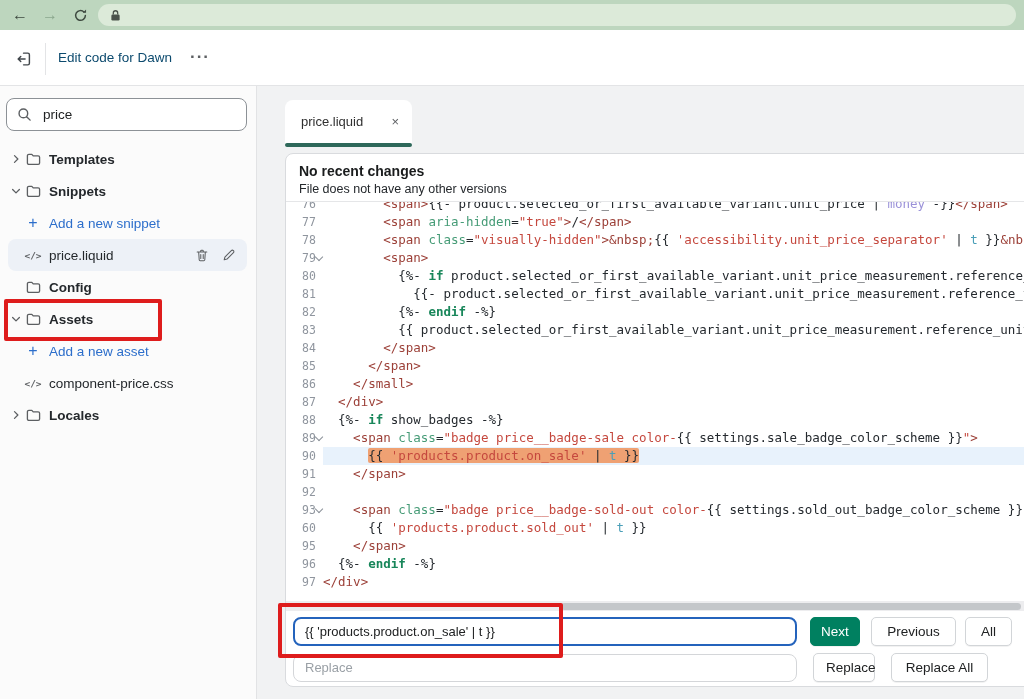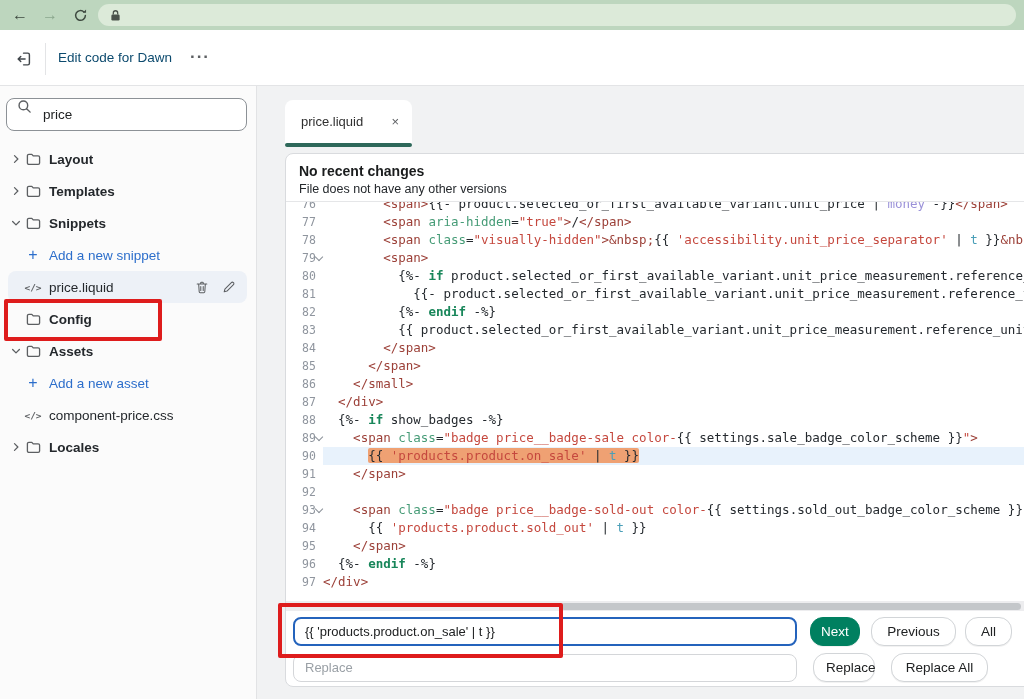--- a/index.html
+++ b/index.html
@@ -25,21 +25,21 @@
   .hdr-divider{position:absolute;left:45px;top:13px;height:32px;width:1px;background:#e3e4e6;}
   .hdr-title{position:absolute;left:58px;top:0;height:55px;display:flex;align-items:center;
              font-size:13.5px;font-weight:500;color:#0c4a6e;}
   .hdr-dots{position:absolute;left:184px;top:14px;width:26px;height:26px;border:none;background:none;
             font-size:17px;font-weight:bold;color:#5c5f62;letter-spacing:1px;cursor:pointer;}
 
   
   .sidebar{position:absolute;top:86px;left:0;width:257px;bottom:0;background:#fbfbfb;
            border-right:1px solid #e2e3e5;}
   .search-box{position:absolute;left:6px;right:9px;top:12px;height:33px;background:#fff;
-              border:1px solid #8c9196;border-radius:8px;display:flex;
+              border:1px solid #8c9196;border-radius:8px;display:flex;align-items:center;
               padding:0 10px;gap:9px;}
   .search-box svg{flex:none;}
   .search-input{border:none;outline:none;flex:1;font-size:13.5px;color:#202223;
                 font-family:"Liberation Sans",sans-serif;background:transparent;}
   .file-tree{position:absolute;top:57px;left:0;right:0;}
   .tree-row{height:32px;display:flex;align-items:center;margin:0 9px 0 8px;cursor:pointer;}
   .tree-row .cell{display:flex;align-items:center;justify-content:center;color:#5c5f62;}
   .tree-row .chev{width:15px;}
   .tree-row .icon{width:18px;margin-left:1px;}
   .tree-row .icon.plus{color:var(--link_blue);font-size:16px;font-weight:500;}
@@ -94,21 +94,21 @@
   .hscroll-thumb{position:absolute;left:275px;right:12px;top:1.5px;height:7px;background:#c4c7ca;border-radius:4px;cursor:pointer;}
 
   .findbar{padding:6px 10px 8px 7px;}
   .find-row{display:flex;align-items:center;}
   .find-row + .find-row{margin-top:7px;}
   .find-input{width:504px;height:29px;border:2px solid var(--focus_blue);border-radius:8px;
               padding:0 10px;font-size:13px;color:#202223;font-family:"Liberation Sans",sans-serif;outline:none;}
   .replace-input{width:504px;height:28px;border:1px solid #d4d6d9;border-radius:8px;
                  padding:0 11px;font-size:13px;color:#202223;font-family:"Liberation Sans",sans-serif;outline:none;}
   .replace-input::placeholder{color:#9aa0a6;}
-  .btn{height:29px;border-radius:13px;border:1px solid #d2d5d8;background:#fff;color:#202223;
+  .btn{height:29px;border-radius:5px;border:1px solid #d2d5d8;background:#fff;color:#202223;
        font-size:13.5px;font-weight:500;font-family:"Liberation Sans",sans-serif;cursor:pointer;
        box-shadow:0 1px 0 rgba(0,0,0,0.05);padding:0 12px;}
   .btn-next{margin-left:13px;width:50px;background:var(--accent_green);border-color:var(--accent_green);
             color:#fff;padding:0;}
   .btn-prev{margin-left:11px;width:85px;}
   .btn-all{margin-left:9px;width:47px;}
   .btn-replace{margin-left:16px;width:62px;}
   .btn-replace-all{margin-left:16px;width:97px;}
 </style>
 </head>
@@ -162,33 +162,20 @@
           <span class="cell chev">
             <svg width="12" height="12" viewBox="0 0 16 16">
               <path d="M6 3.5 10.5 8 6 12.5" fill="none" stroke="currentColor" stroke-width="1.7" stroke-linecap="round" stroke-linejoin="round"></path>
             </svg>
           </span>
           <span class="cell icon">
             <svg width="15" height="15" viewBox="0 0 16 16">
               <path d="M1.5 4c0-.8.7-1.5 1.5-1.5h3.2l1.5 1.7H13c.8 0 1.5.7 1.5 1.5v6c0 .8-.7 1.5-1.5 1.5H3c-.8 0-1.5-.7-1.5-1.5Z" fill="none" stroke="currentColor" stroke-width="1.4" stroke-linejoin="round"></path>
             </svg>
           </span>
-          <span class="label folder">Layout</span>
-        </div>
-        <div class="tree-row folder">
-          <span class="cell chev">
-            <svg width="12" height="12" viewBox="0 0 16 16">
-              <path d="M6 3.5 10.5 8 6 12.5" fill="none" stroke="currentColor" stroke-width="1.7" stroke-linecap="round" stroke-linejoin="round"></path>
-            </svg>
-          </span>
-          <span class="cell icon">
-            <svg width="15" height="15" viewBox="0 0 16 16">
-              <path d="M1.5 4c0-.8.7-1.5 1.5-1.5h3.2l1.5 1.7H13c.8 0 1.5.7 1.5 1.5v6c0 .8-.7 1.5-1.5 1.5H3c-.8 0-1.5-.7-1.5-1.5Z" fill="none" stroke="currentColor" stroke-width="1.4" stroke-linejoin="round"></path>
-            </svg>
-          </span>
           <span class="label folder">Templates</span>
         </div>
         <div class="tree-row folder">
           <span class="cell chev">
             <svg width="12" height="12" viewBox="0 0 16 16">
               <path d="M3.5 6 8 10.5 12.5 6" fill="none" stroke="currentColor" stroke-width="1.7" stroke-linecap="round" stroke-linejoin="round"></path>
             </svg>
           </span>
           <span class="cell icon">
             <svg width="15" height="15" viewBox="0 0 16 16">
@@ -350,21 +337,21 @@
             </div>
             <div class="gline">
               <span class="lnum">92</span>
               <span class="fold"></span>
             </div>
             <div class="gline">
               <span class="lnum">93</span>
               <span class="fold has"></span>
             </div>
             <div class="gline">
-              <span class="lnum">94</span>
+              <span class="lnum">60</span>
               <span class="fold"></span>
             </div>
             <div class="gline">
               <span class="lnum">95</span>
               <span class="fold"></span>
             </div>
             <div class="gline">
               <span class="lnum">96</span>
               <span class="fold"></span>
             </div>

